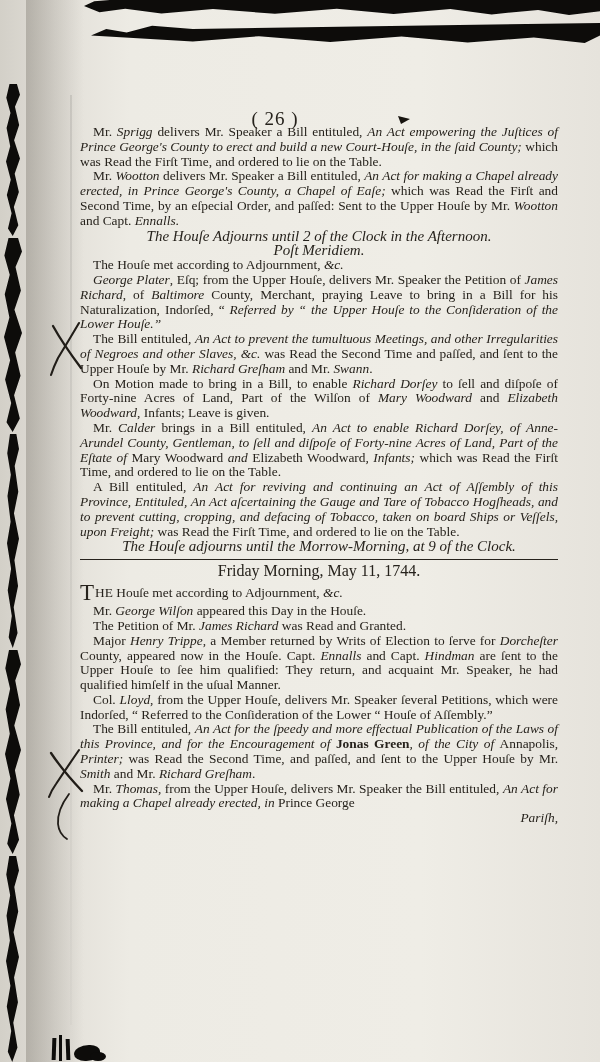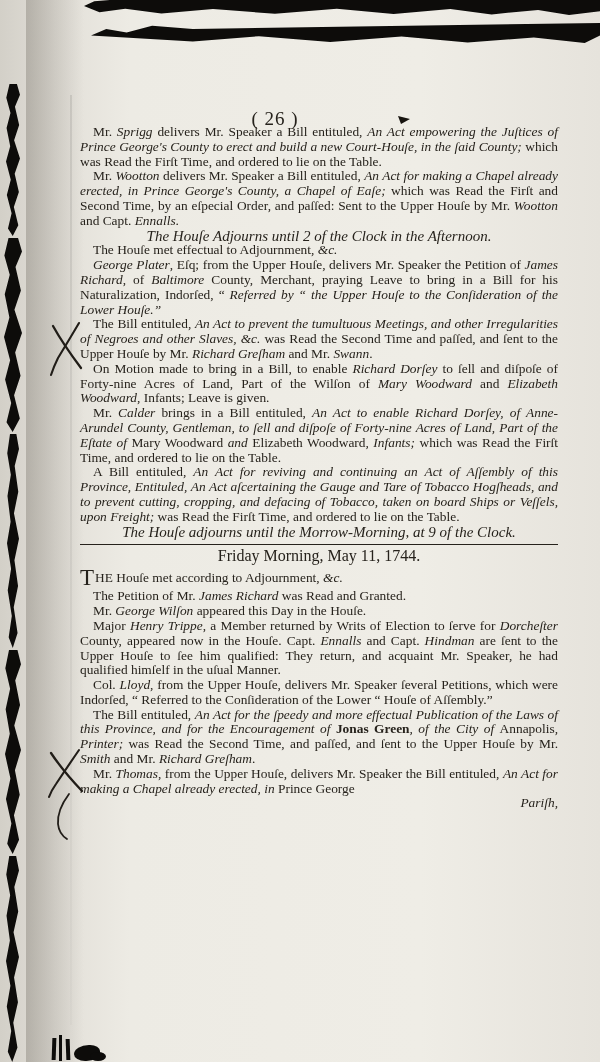--- a/index.html
+++ b/index.html
@@ -67,32 +67,33 @@
 
 <div class="paper"></div>
 <div class="gutter-shadow"></div>
 <div class="crease"></div>
 
 <div class="pagenum">( 26 )</div>
 <div id="paragraphs" class="text-block">
     <p class="body"><span class="s-r">Mr. </span><span class="s-i">Sprigg</span><span class="s-r"> delivers Mr. Speaker a Bill entituled, </span><span class="s-i">An Act empowering the Juſtices of Prince George's County to erect and build a new Court-Houſe, in the ſaid County;</span><span class="s-r"> which was Read the Firſt Time, and ordered to lie on the Table.</span></p>
     <p class="body"><span class="s-r">Mr. </span><span class="s-i">Wootton</span><span class="s-r"> delivers Mr. Speaker a Bill entituled, </span><span class="s-i">An Act for making a Chapel already erected, in Prince George's County, a Chapel of Eaſe;</span><span class="s-r"> which was Read the Firſt and Second Time, by an eſpecial Order, and paſſed: Sent to the Upper Houſe by Mr. </span><span class="s-i">Wootton</span><span class="s-r"> and Capt. </span><span class="s-i">Ennalls</span><span class="s-r">.</span></p>
     <p class="center"><span class="s-i">The Houſe Adjourns until 2 of the Clock in the Afternoon.</span></p>
-    <p class="body"><span class="s-r">The Houſe met effectual to Adjournment, </span><span class="s-i">&amp;c.</span></p>
+    <p class="center"><span class="s-i">Poſt Meridiem.</span></p>
+    <p class="body"><span class="s-r">The Houſe met according to Adjournment, </span><span class="s-i">&amp;c.</span></p>
     <p class="body"><span class="s-i">George Plater</span><span class="s-r">, Eſq; from the Upper Houſe, delivers Mr. Speaker the Petition of </span><span class="s-i">James Richard</span><span class="s-r">, of </span><span class="s-i">Baltimore</span><span class="s-r"> County, Merchant, praying Leave to bring in a Bill for his Naturalization, Indorſed, “ </span><span class="s-i">Referred by “ the Upper Houſe to the Conſideration of the Lower Houſe.”</span></p>
     <p class="body"><span class="s-r">The Bill entituled, </span><span class="s-i">An Act to prevent the tumultuous Meetings, and other Irregularities of Negroes and other Slaves, &amp;c.</span><span class="s-r"> was Read the Second Time and paſſed, and ſent to the Upper Houſe by Mr. </span><span class="s-i">Richard Greſham</span><span class="s-r"> and Mr. </span><span class="s-i">Swann</span><span class="s-r">.</span></p>
     <p class="body"><span class="s-r">On Motion made to bring in a Bill, to enable </span><span class="s-i">Richard Dorſey</span><span class="s-r"> to ſell and diſpoſe of Forty-nine Acres of Land, Part of the Wilſon of </span><span class="s-i">Mary Woodward</span><span class="s-r"> and </span><span class="s-i">Elizabeth Woodward</span><span class="s-r">, Infants; Leave is given.</span></p>
     <p class="body"><span class="s-r">Mr. </span><span class="s-i">Calder</span><span class="s-r"> brings in a Bill entituled, </span><span class="s-i">An Act to enable Richard Dorſey, of Anne-Arundel County, Gentleman, to ſell and diſpoſe of Forty-nine Acres of Land, Part of the Eſtate of </span><span class="s-r">Mary Woodward</span><span class="s-i"> and </span><span class="s-r">Elizabeth Woodward</span><span class="s-i">, Infants;</span><span class="s-r"> which was Read the Firſt Time, and ordered to lie on the Table.</span></p>
     <p class="body"><span class="s-r">A Bill entituled, </span><span class="s-i">An Act for reviving and continuing an Act of Aſſembly of this Province, Entituled, An Act aſcertaining the Gauge and Tare of Tobacco Hogſheads, and to prevent cutting, cropping, and defacing of Tobacco, taken on board Ships or Veſſels, upon Freight;</span><span class="s-r"> was Read the Firſt Time, and ordered to lie on the Table.</span></p>
     <p class="center"><span class="s-i">The Houſe adjourns until the Morrow-Morning, at 9 of the Clock.</span></p>
     <div class="rule"></div>
     <p class="date"><span class="s-r">Friday Morning, May 11, 1744.</span></p>
     <p class="body noindent"><span class="s-T">T</span><span class="s-r">HE Houſe met according to Adjournment, </span><span class="s-i">&amp;c.</span></p>
+    <p class="body"><span class="s-r">Mr. </span><span class="s-i">George Wilſon</span><span class="s-r"> appeared this Day in the Houſe.</span></p>
     <p class="body"><span class="s-r">The Petition of Mr. </span><span class="s-i">James Richard</span><span class="s-r"> was Read and Granted.</span></p>
-    <p class="body"><span class="s-r">Mr. </span><span class="s-i">George Wilſon</span><span class="s-r"> appeared this Day in the Houſe.</span></p>
     <p class="body"><span class="s-r">Major </span><span class="s-i">Henry Trippe</span><span class="s-r">, a Member returned by Writs of Election to ſerve for </span><span class="s-i">Dorcheſter</span><span class="s-r"> County, appeared now in the Houſe. Capt. </span><span class="s-i">Ennalls</span><span class="s-r"> and Capt. </span><span class="s-i">Hindman</span><span class="s-r"> are ſent to the Upper Houſe to ſee him qualified: They return, and acquaint Mr. Speaker, he had qualified himſelf in the uſual Manner.</span></p>
     <p class="body"><span class="s-r">Col. </span><span class="s-i">Lloyd</span><span class="s-r">, from the Upper Houſe, delivers Mr. Speaker ſeveral Petitions, which were Indorſed, “ Referred to the Conſideration of the Lower “ Houſe of Aſſembly.”</span></p>
     <p class="body"><span class="s-r">The Bill entituled, </span><span class="s-i">An Act for the ſpeedy and more effectual Publication of the Laws of this Province, and for the Encouragement of </span><span class="s-b">Jonas Green</span><span class="s-i">, of the City of </span><span class="s-r">Annapolis</span><span class="s-i">, Printer;</span><span class="s-r"> was Read the Second Time, and paſſed, and ſent to the Upper Houſe by Mr. </span><span class="s-i">Smith</span><span class="s-r"> and Mr. </span><span class="s-i">Richard Greſham</span><span class="s-r">.</span></p>
     <p class="body"><span class="s-r">Mr. </span><span class="s-i">Thomas</span><span class="s-r">, from the Upper Houſe, delivers Mr. Speaker the Bill entituled, </span><span class="s-i">An Act for making a Chapel already erected, in </span><span class="s-r">Prince George</span></p>
     <p class="catch"><span class="s-i">Pariſh,</span></p>
   </div>
 
 <div class="artifact bar-a"></div>
 <div class="artifact bar-b"></div>
 <div class="artifact seg s1"></div>

